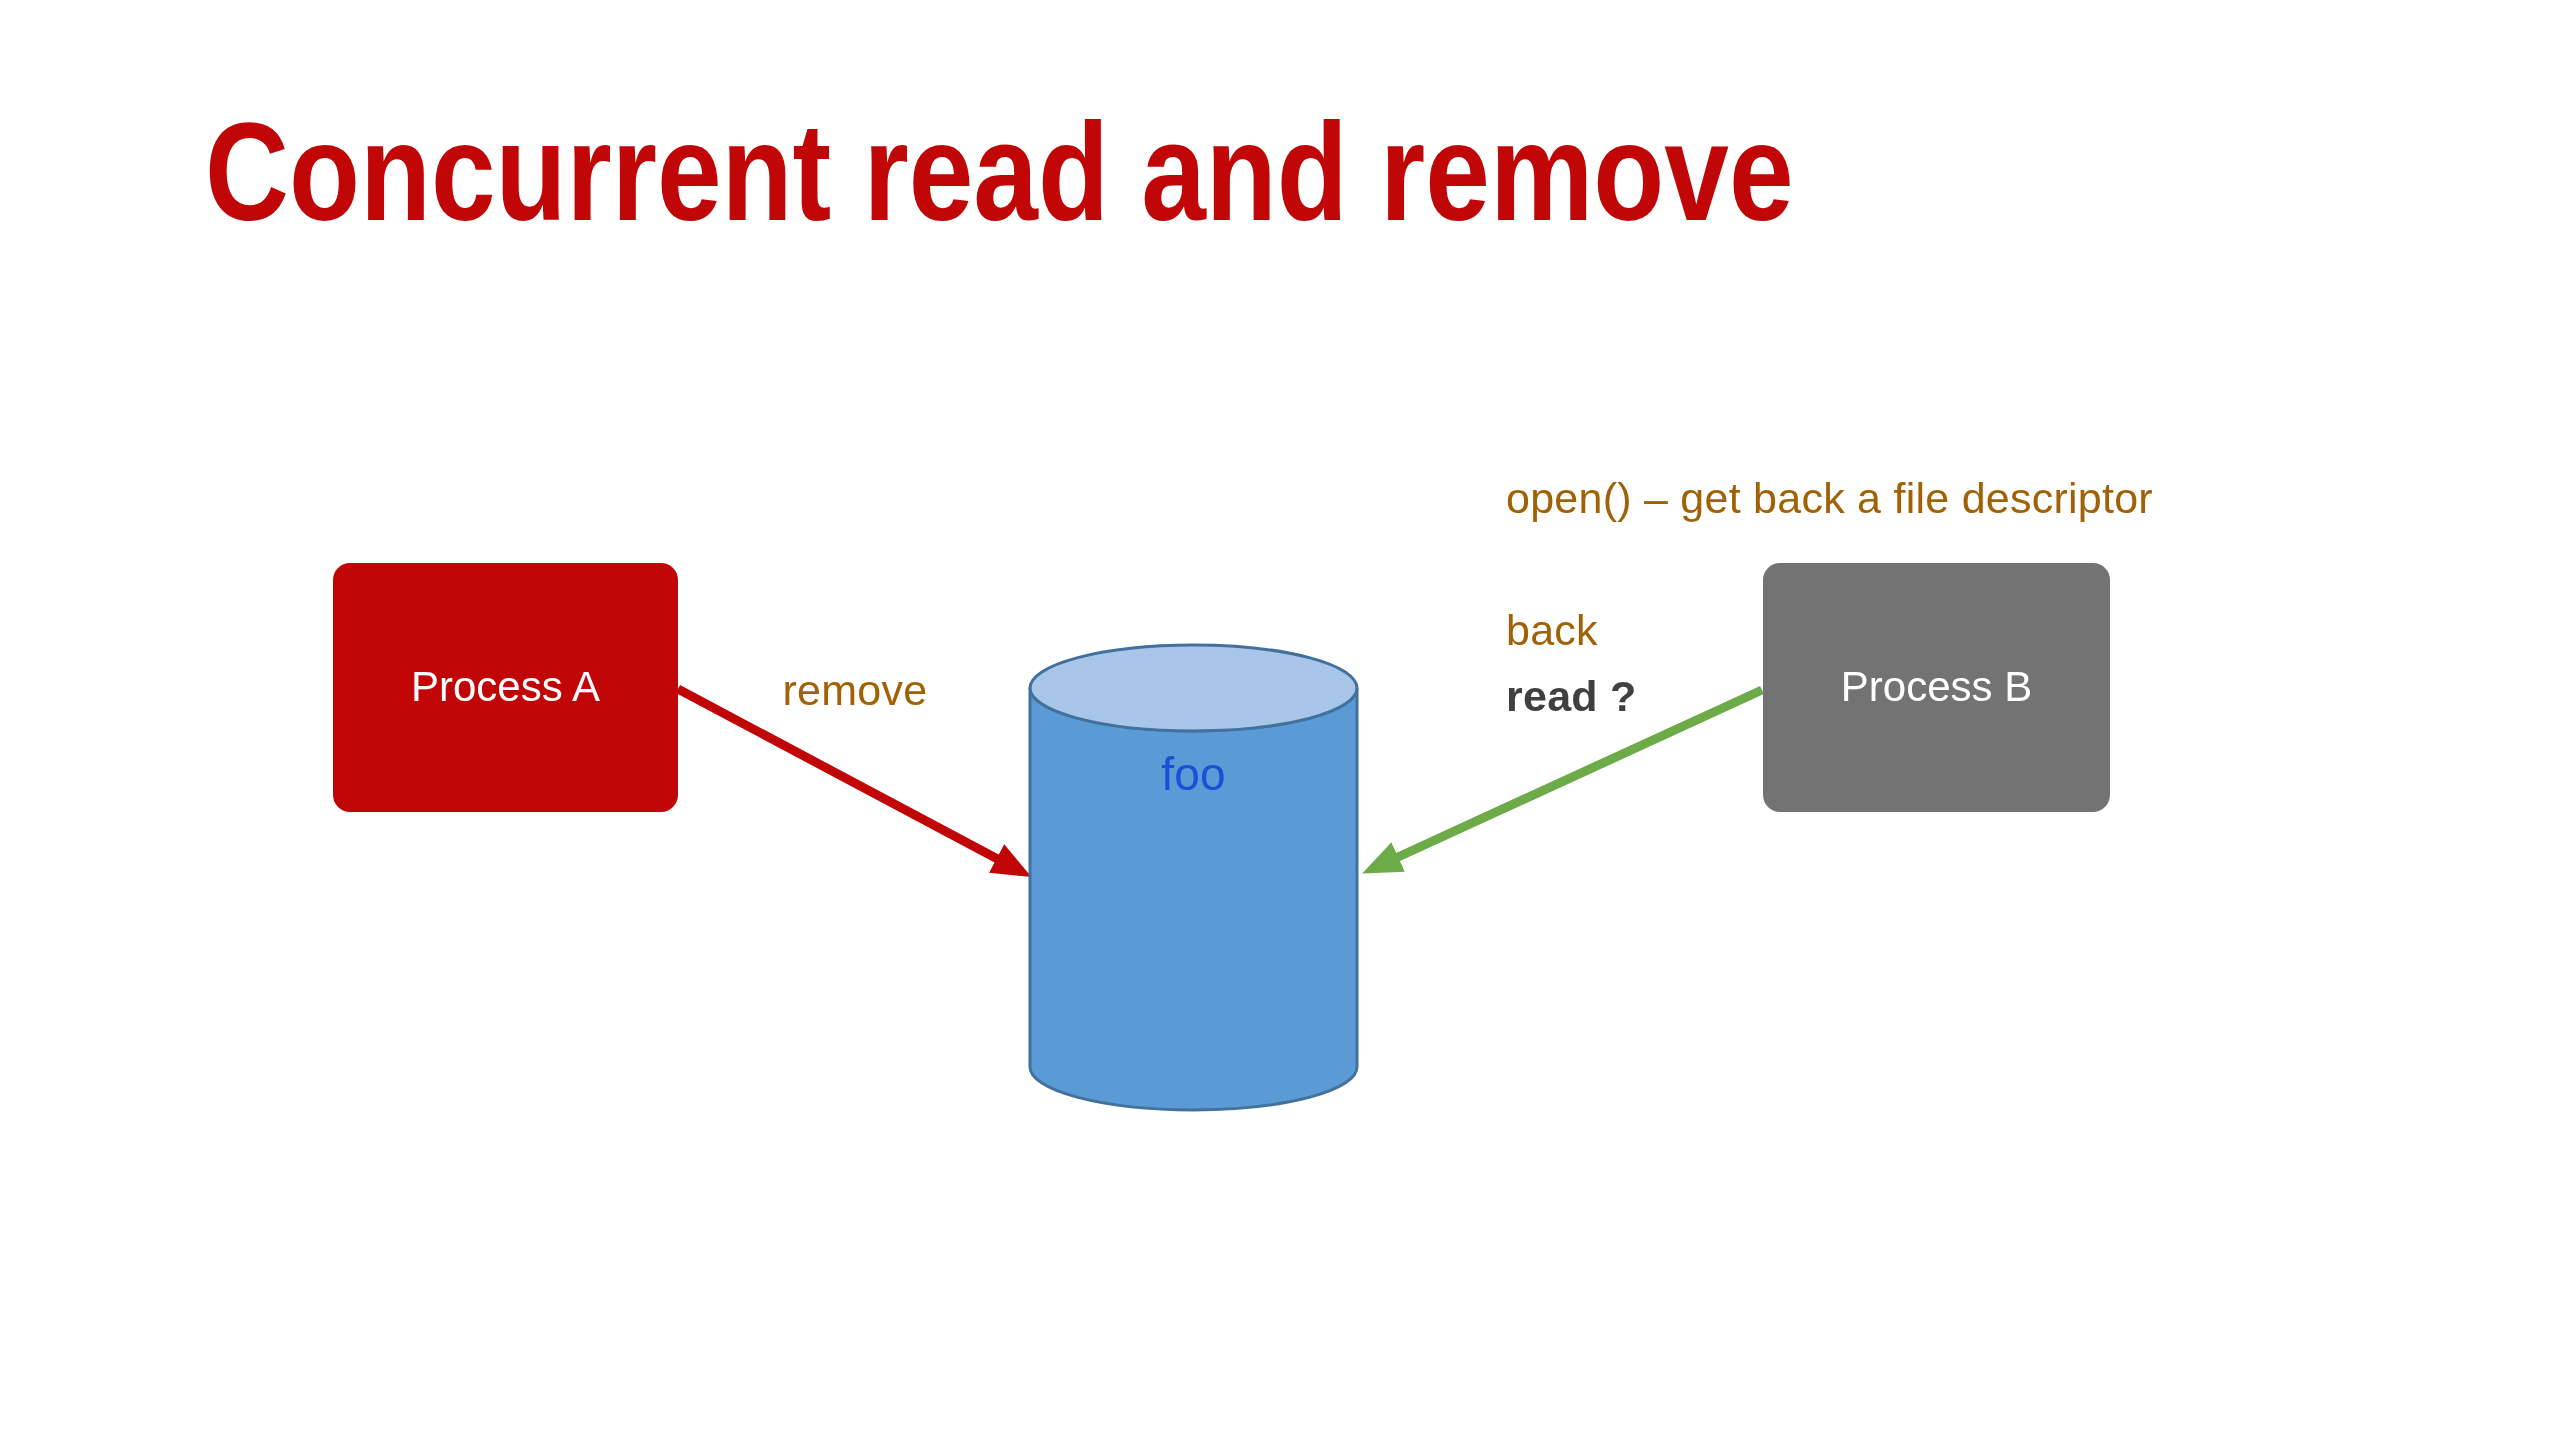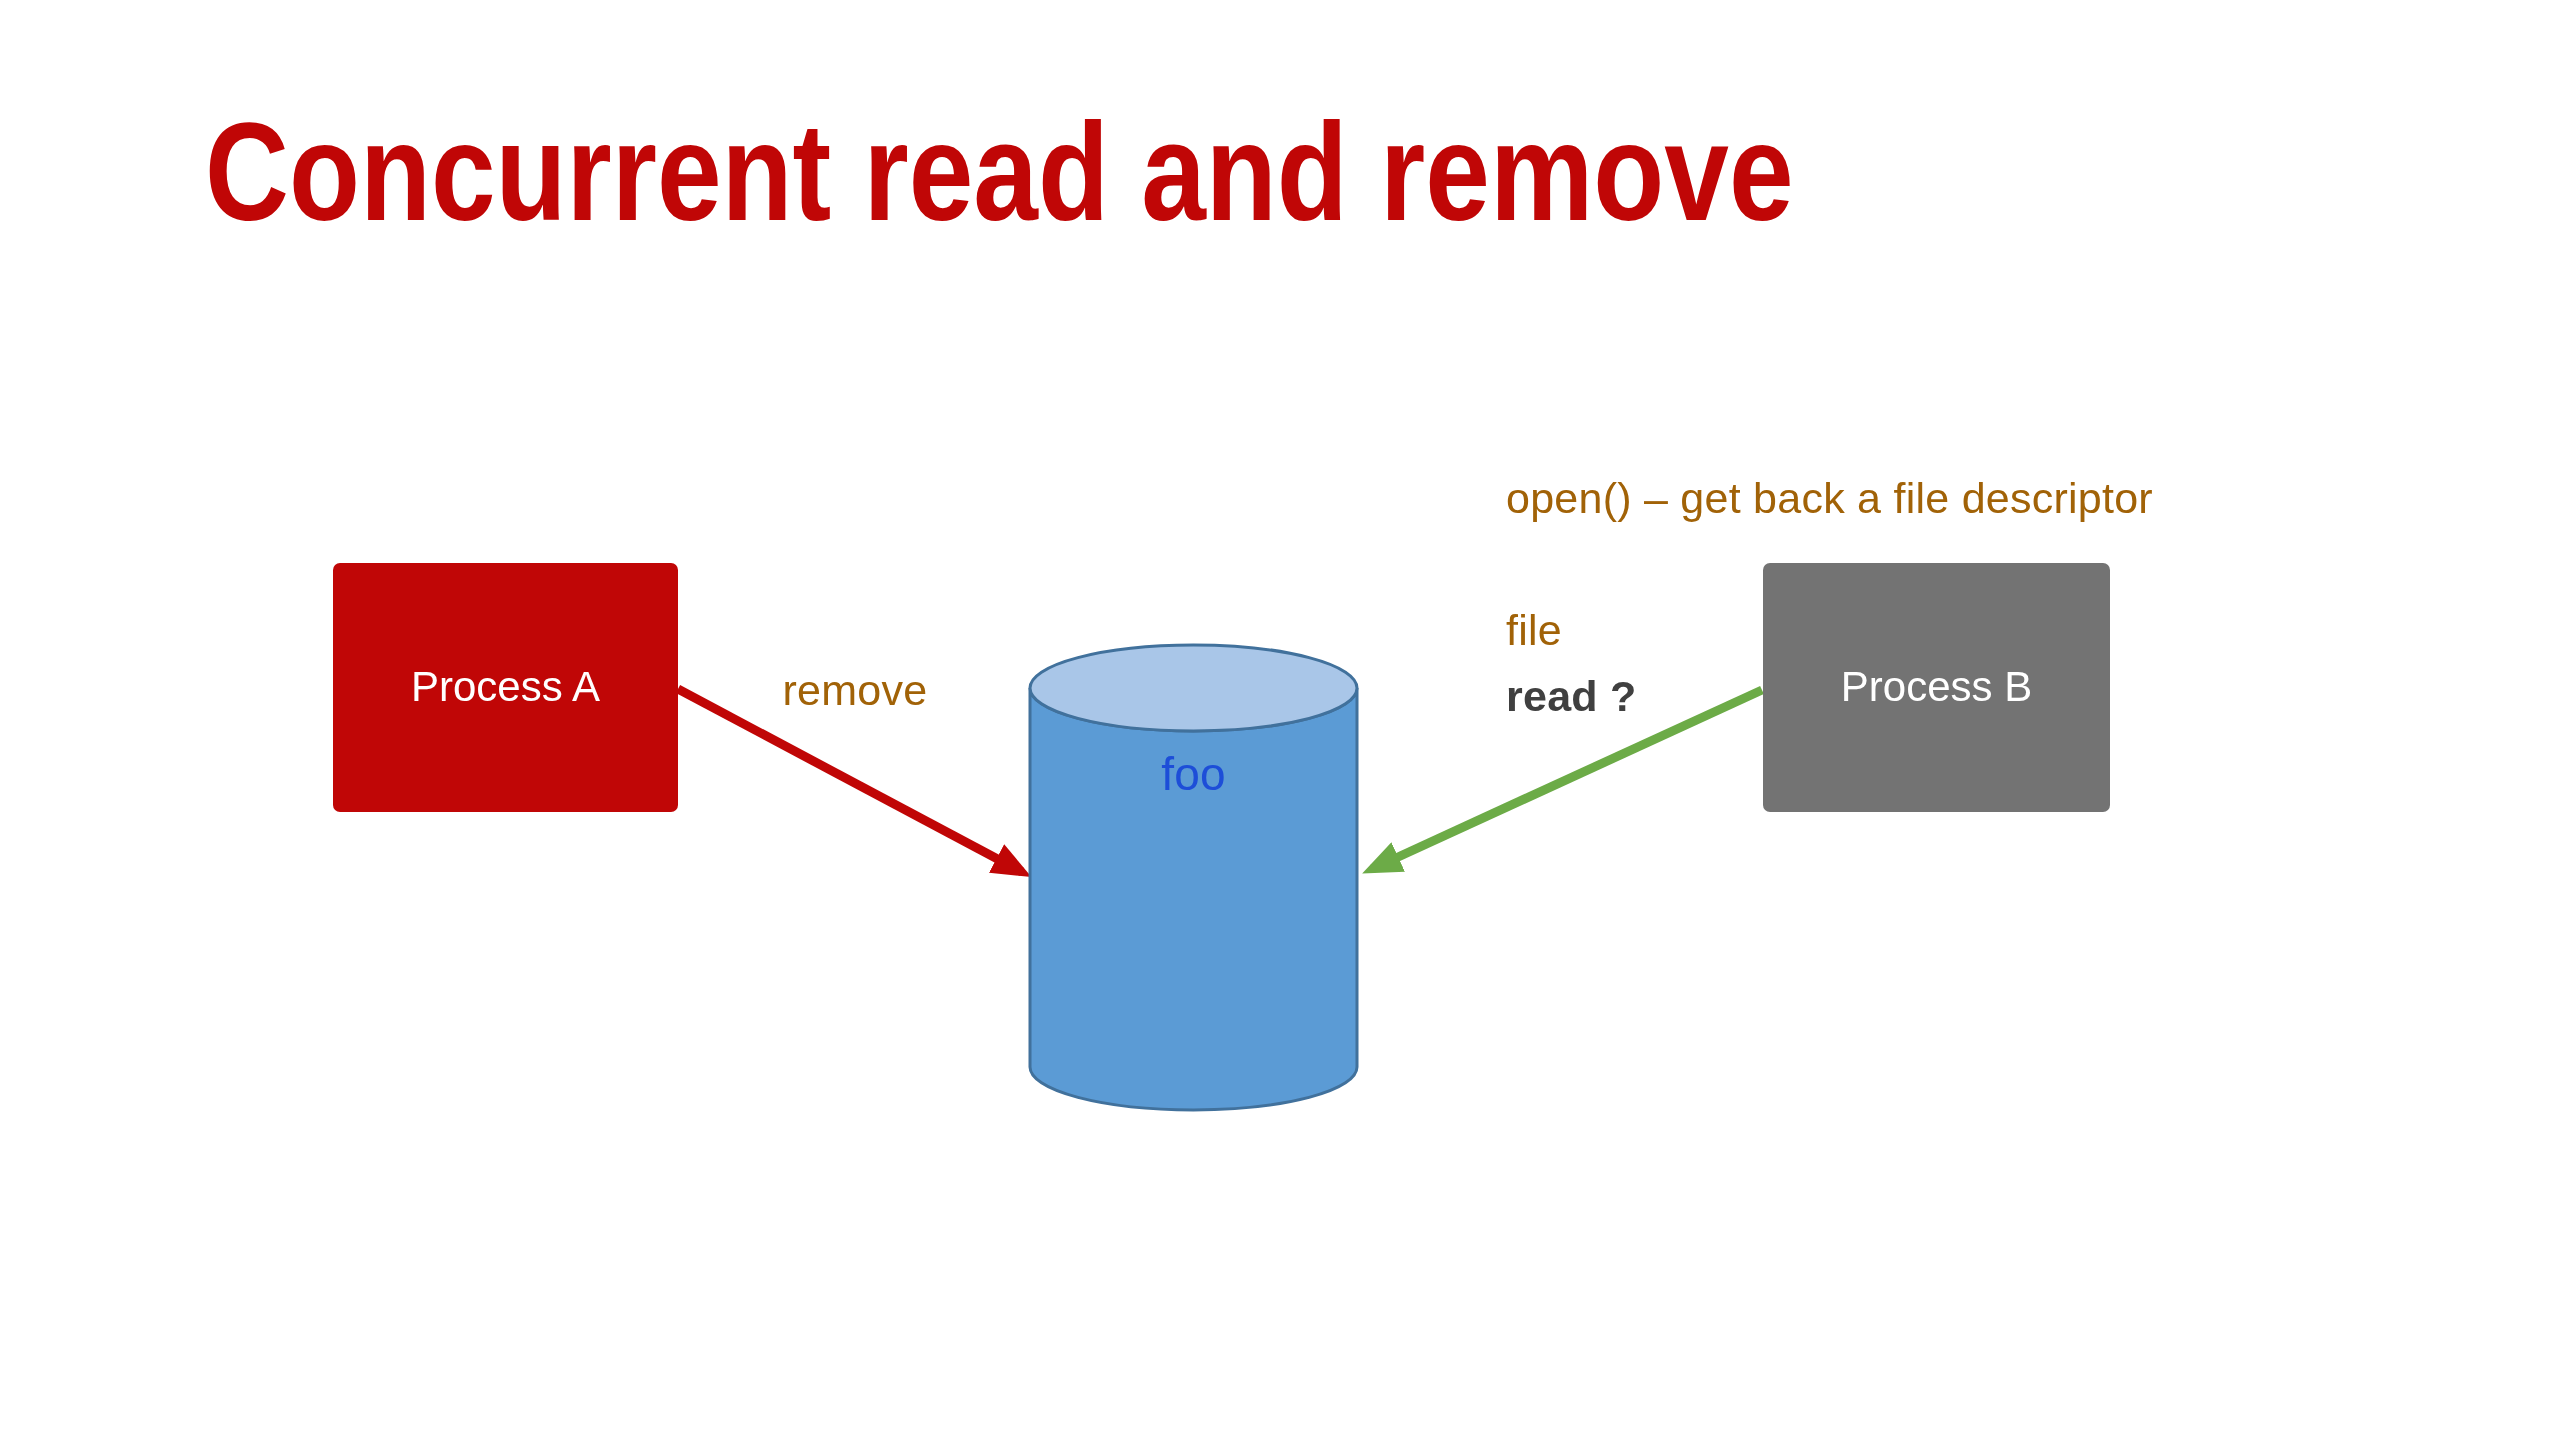--- a/index.html
+++ b/index.html
@@ -32,21 +32,21 @@
     position: absolute;
     left: 0;
     top: 0;
     width: 2560px;
     height: 1440px;
   }
   .node {
     position: absolute;
     top: 563px;
     height: 249px;
-    border-radius: 7px;
+    border-radius: 17px;
     display: flex;
     align-items: center;
     justify-content: center;
     color: #ffffff;
     font-size: 42px;
     line-height: 1.2;
   }
   .node-a {
     left: 333px;
     width: 345px;
@@ -129,17 +129,17 @@
   <div class="node node-b">
     <span>Process B</span>
   </div>
 
   <div class="lbl lbl-foo">foo</div>
 
   <div class="lbl lbl-remove">remove</div>
 
   <div class="lbl lbl-open">open() – get back a file descriptor</div>
 
-  <div class="lbl lbl-read">file</div>
+  <div class="lbl lbl-read">back</div>
 
   <div class="lbl lbl-read-q">read ?</div>
 
 </div>
 
 </body></html>

